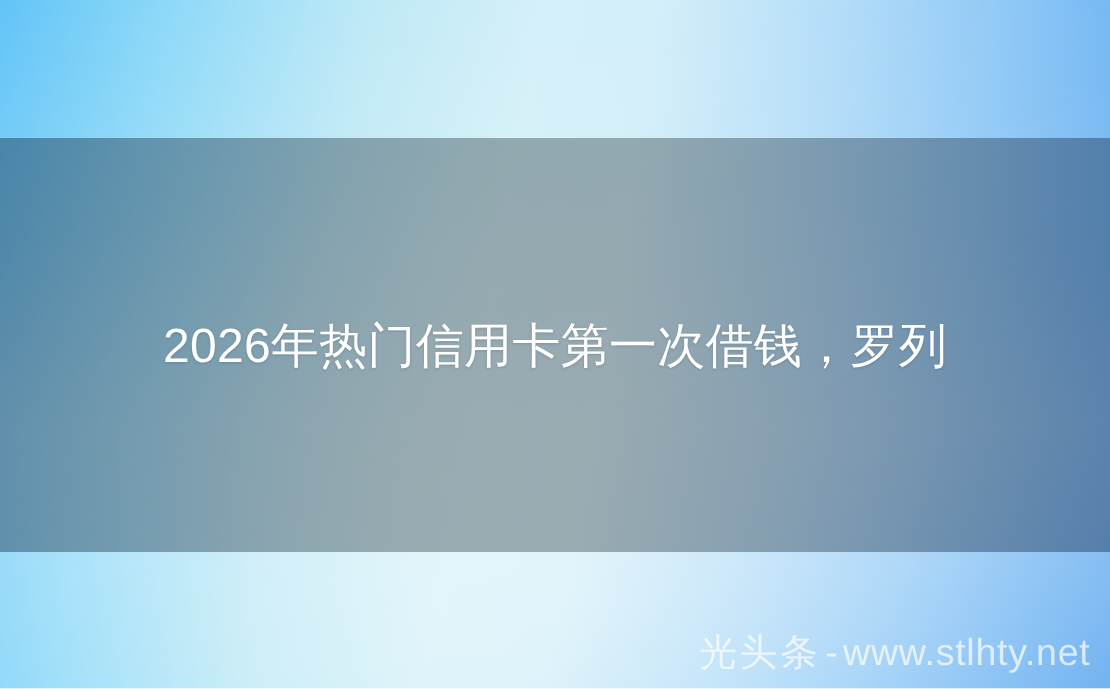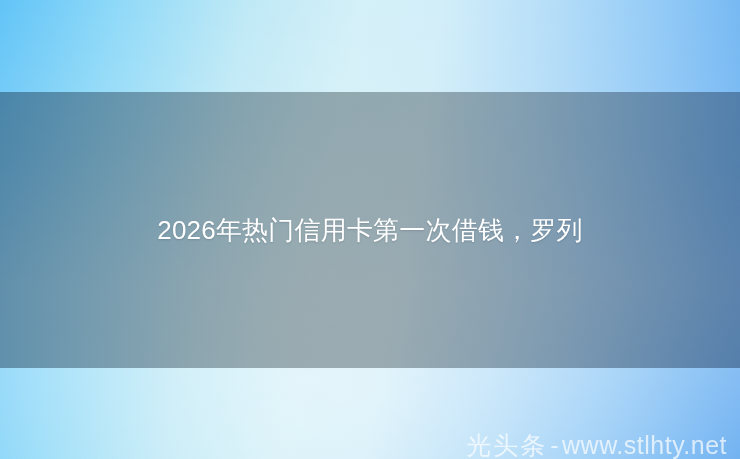--- a/index.html
+++ b/index.html
@@ -66,34 +66,34 @@
     display: flex;
     flex-direction: column;
     align-items: center;
     justify-content: center;
   }
 
   .headline {
     width: 690px;
     text-align: center;
     color: #ffffff;
-    font-size: 26px;
+    font-size: 32px;
     line-height: 53px;
     letter-spacing: 0.2px;
     font-weight: 400;
     text-shadow: 0 1px 2px rgba(20,40,60,0.18);
     user-select: none;
   }
   .headline .ln { display: block; white-space: nowrap; }
 
   
   .watermark {
     position: absolute;
     right: 13px;
-    bottom: 1px;
+    bottom: 11px;
     font-size: 25px;
     line-height: 1;
     color: rgba(255,255,255,0.70);
     letter-spacing: 0.5px;
     white-space: nowrap;
     user-select: none;
     margin-top: 24px;
   }
   .watermark .wm-cn { letter-spacing: 2px; }
   .watermark .wm-sep { padding: 0 3px; }

